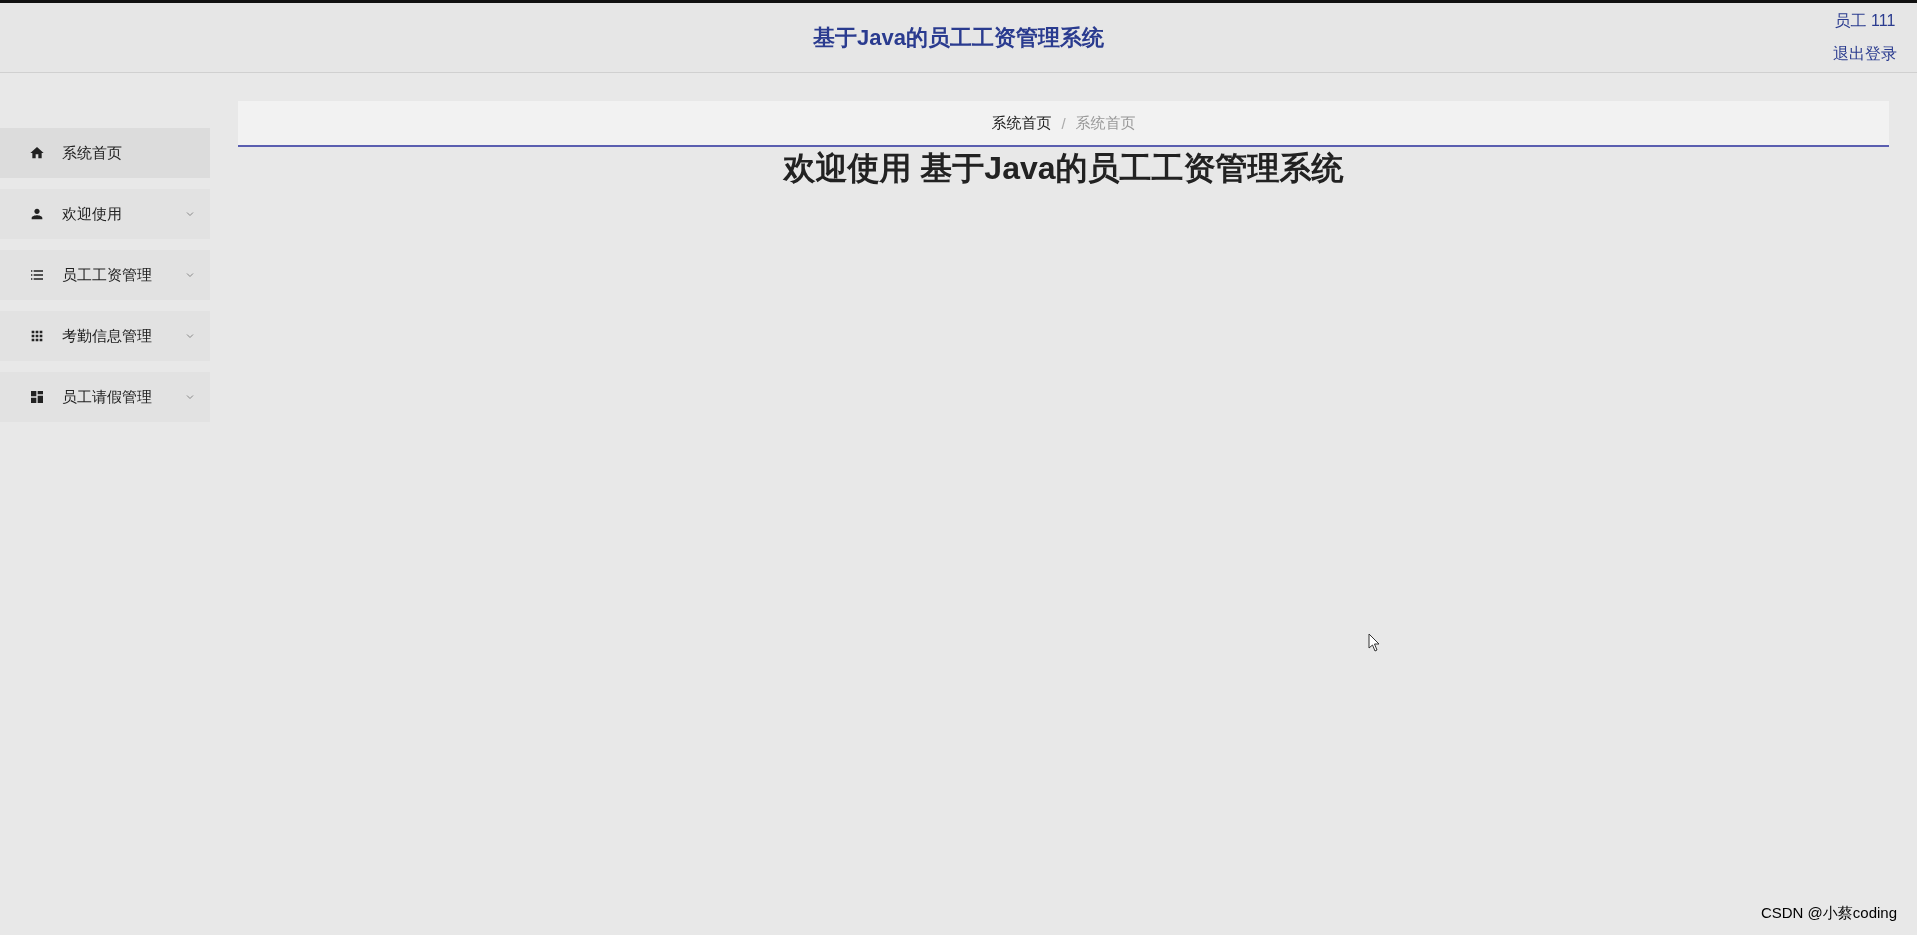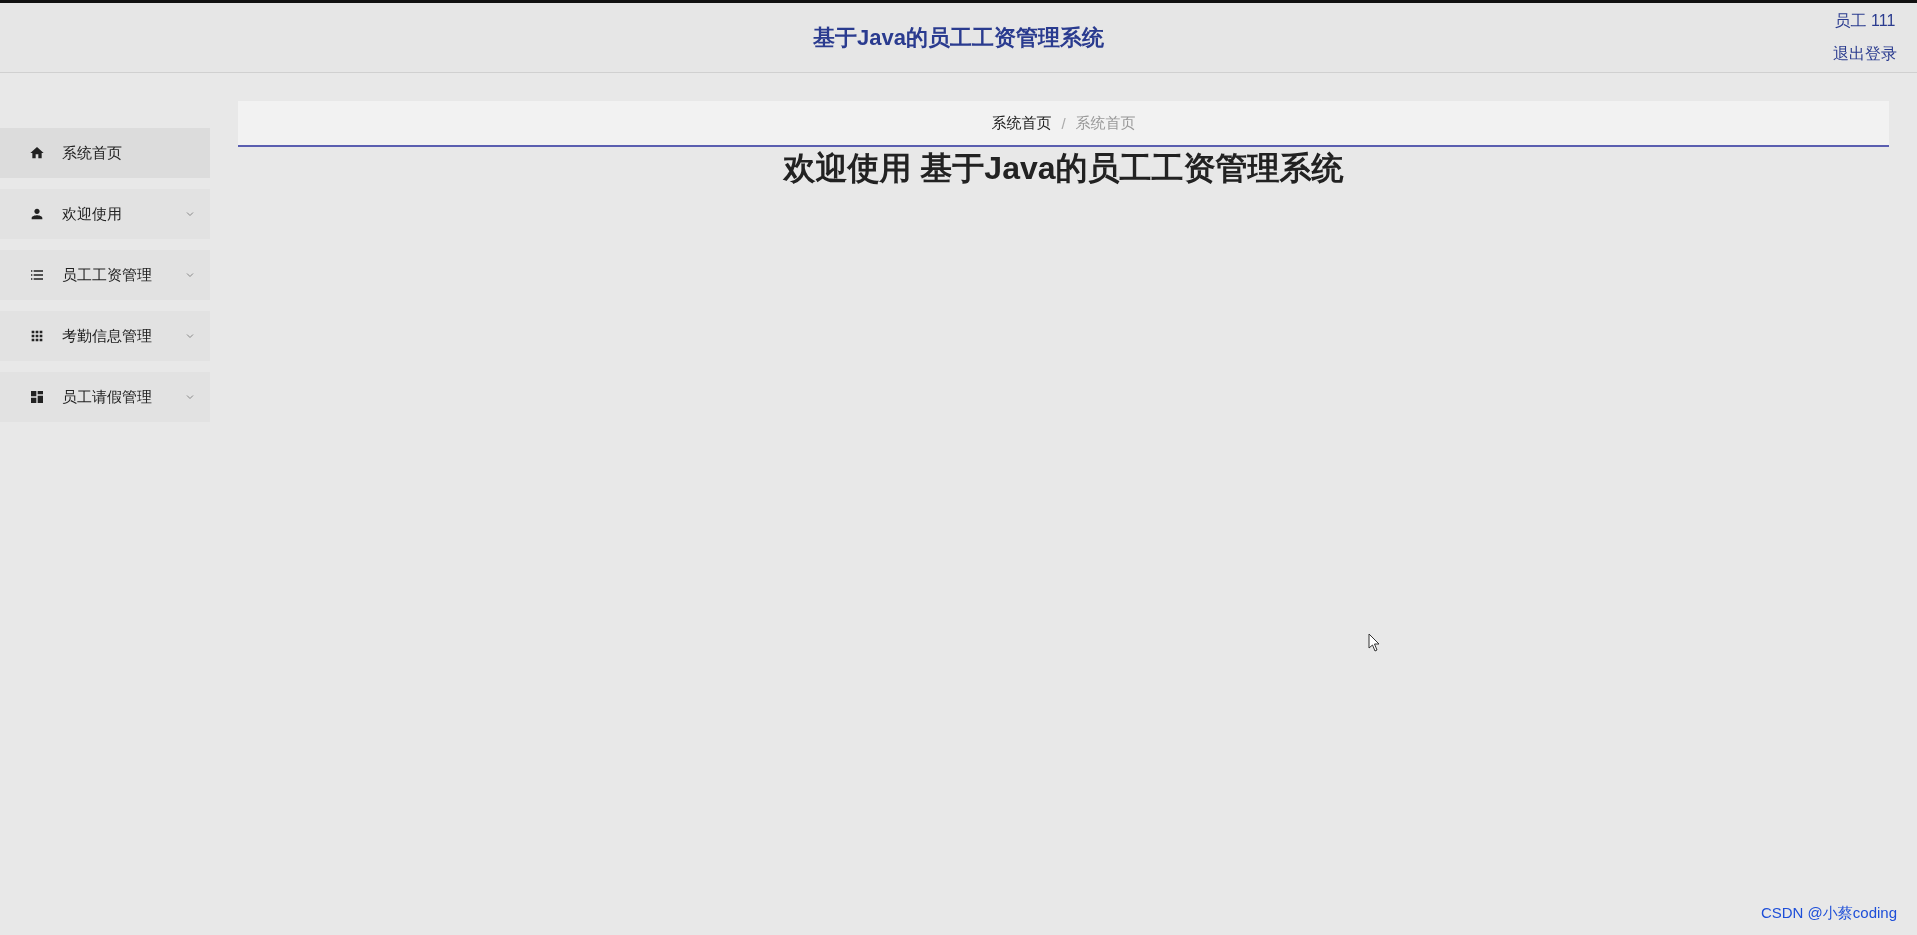--- a/index.html
+++ b/index.html
@@ -125,21 +125,21 @@
       text-align: center;
       font-size: 32px;
       font-weight: 700;
       color: #222;
     }
     .watermark {
       position: absolute;
       right: 20px;
       bottom: 12px;
       font-size: 15px;
-      color: #1d4ed8;
+      color: #000000;
       font-weight: 400;
     }
     .cursor {
       position: absolute;
       left: 1368px;
       top: 630px;
       width: 14px;
       height: 20px;
       pointer-events: none;
     }

